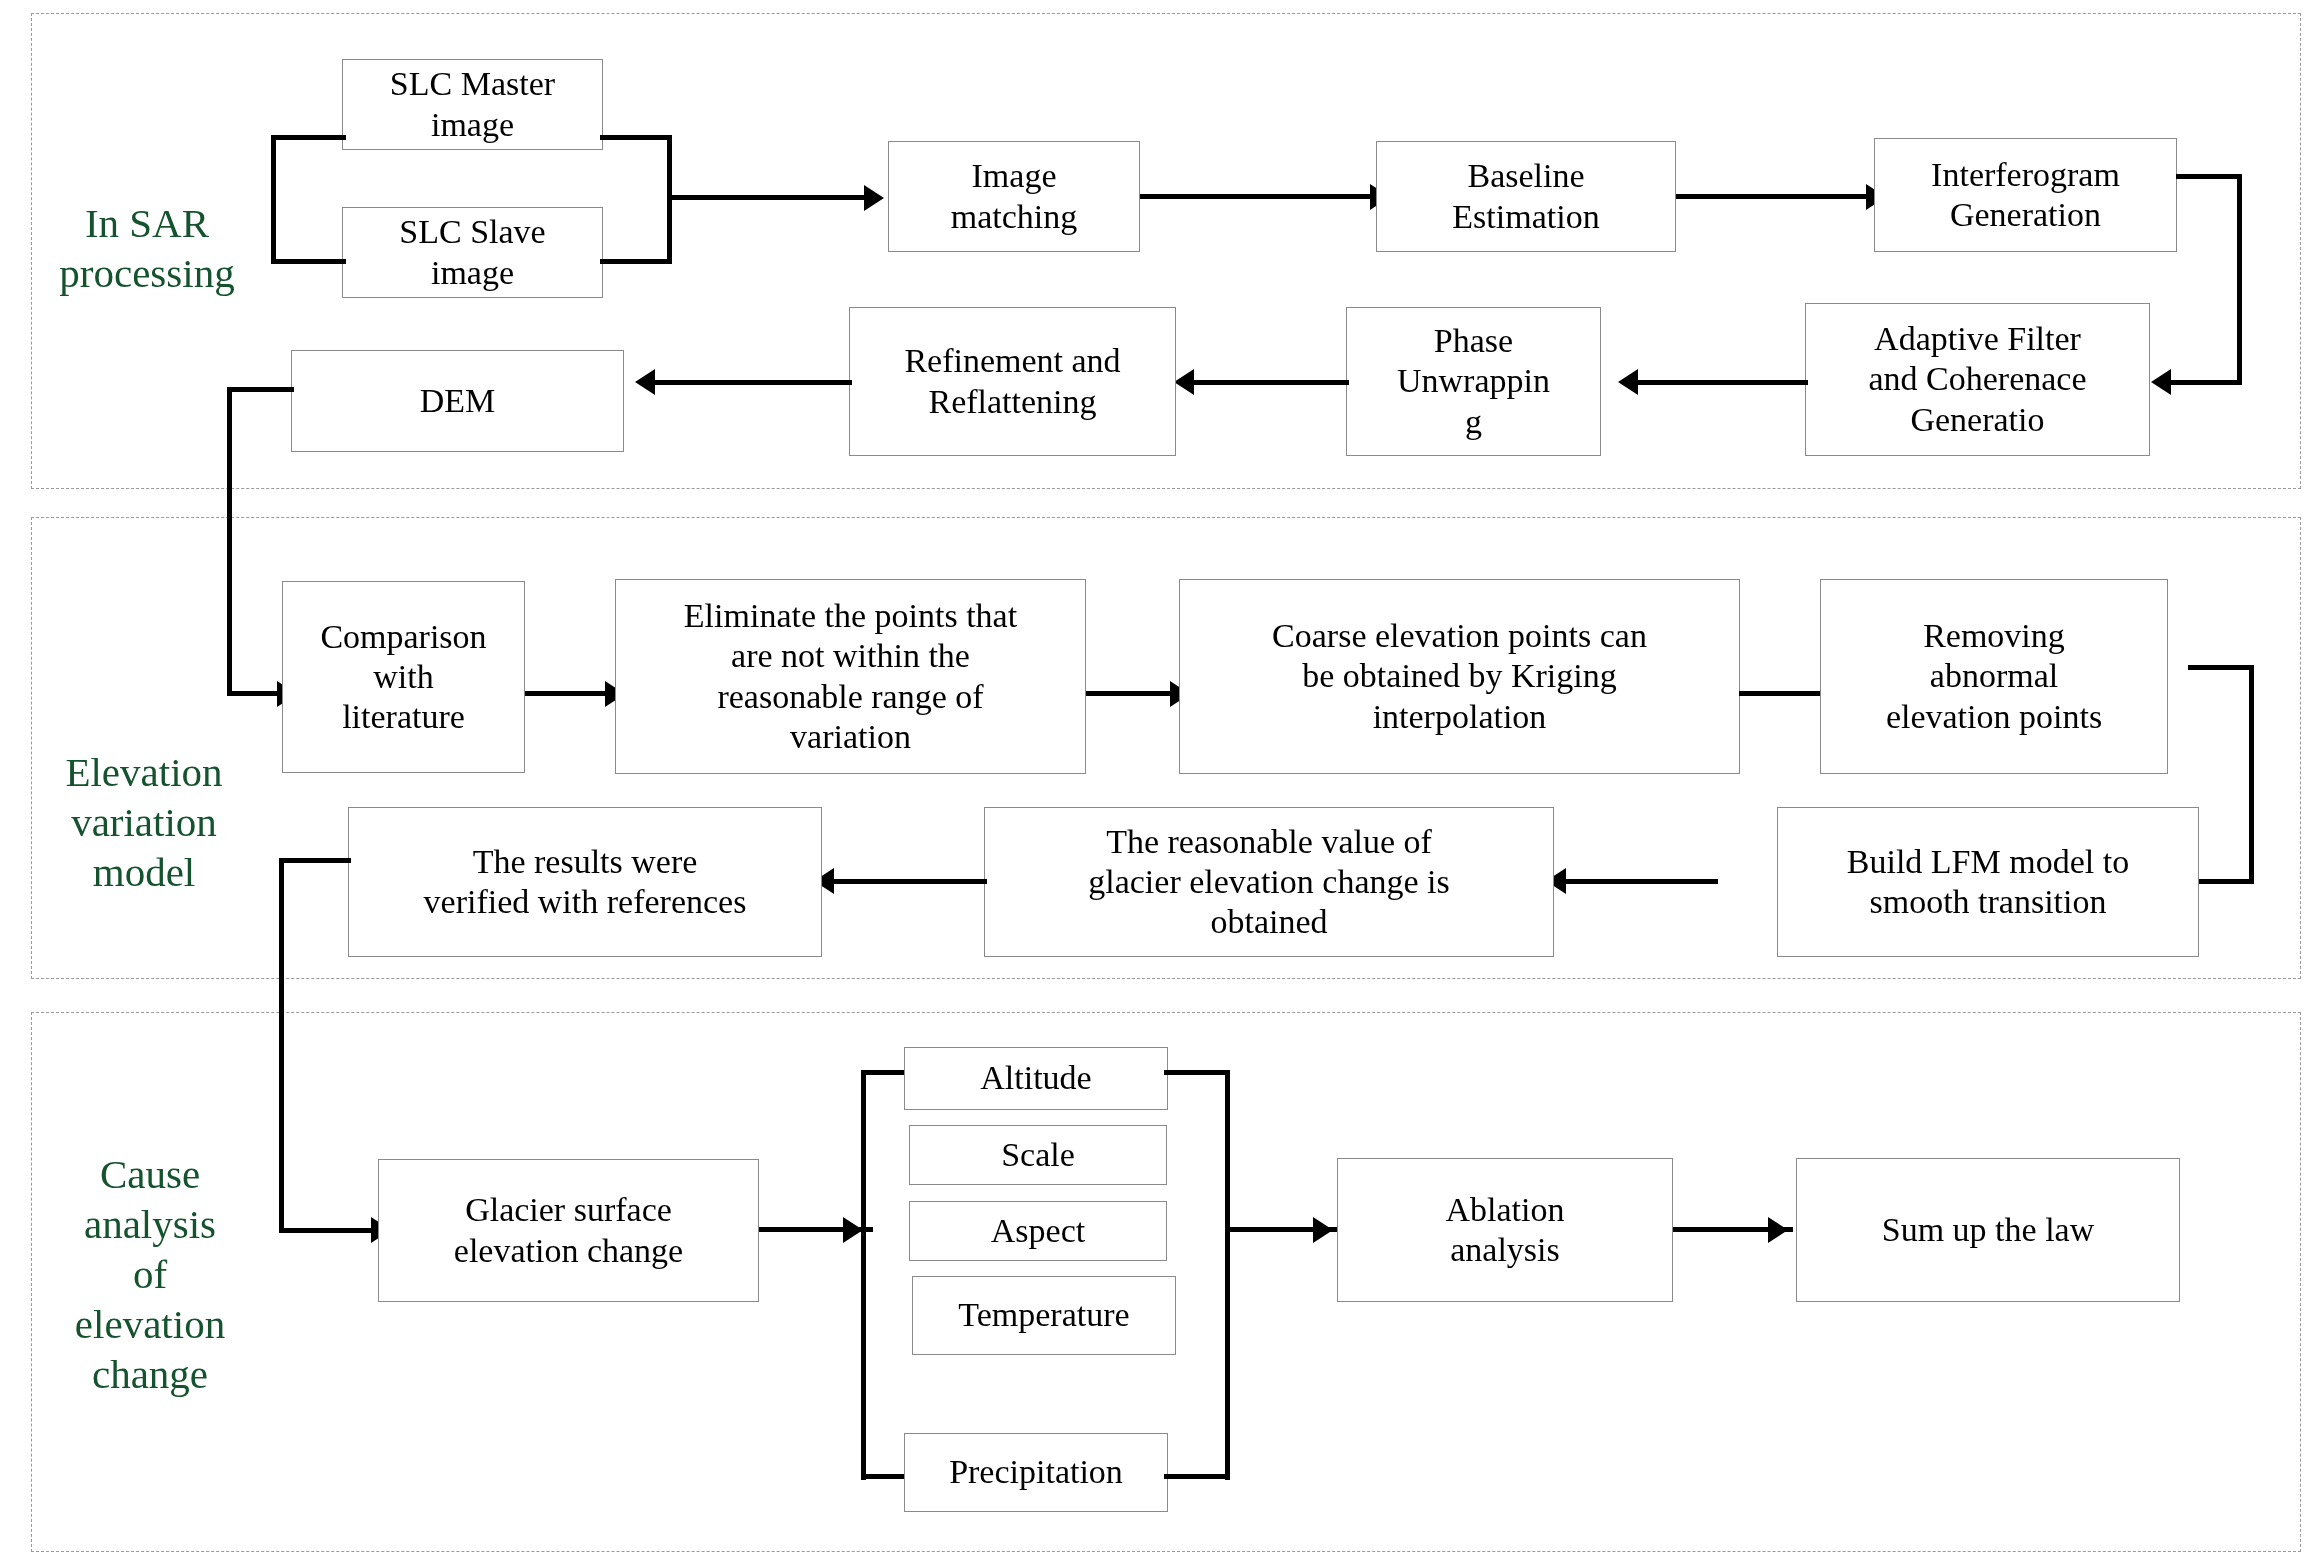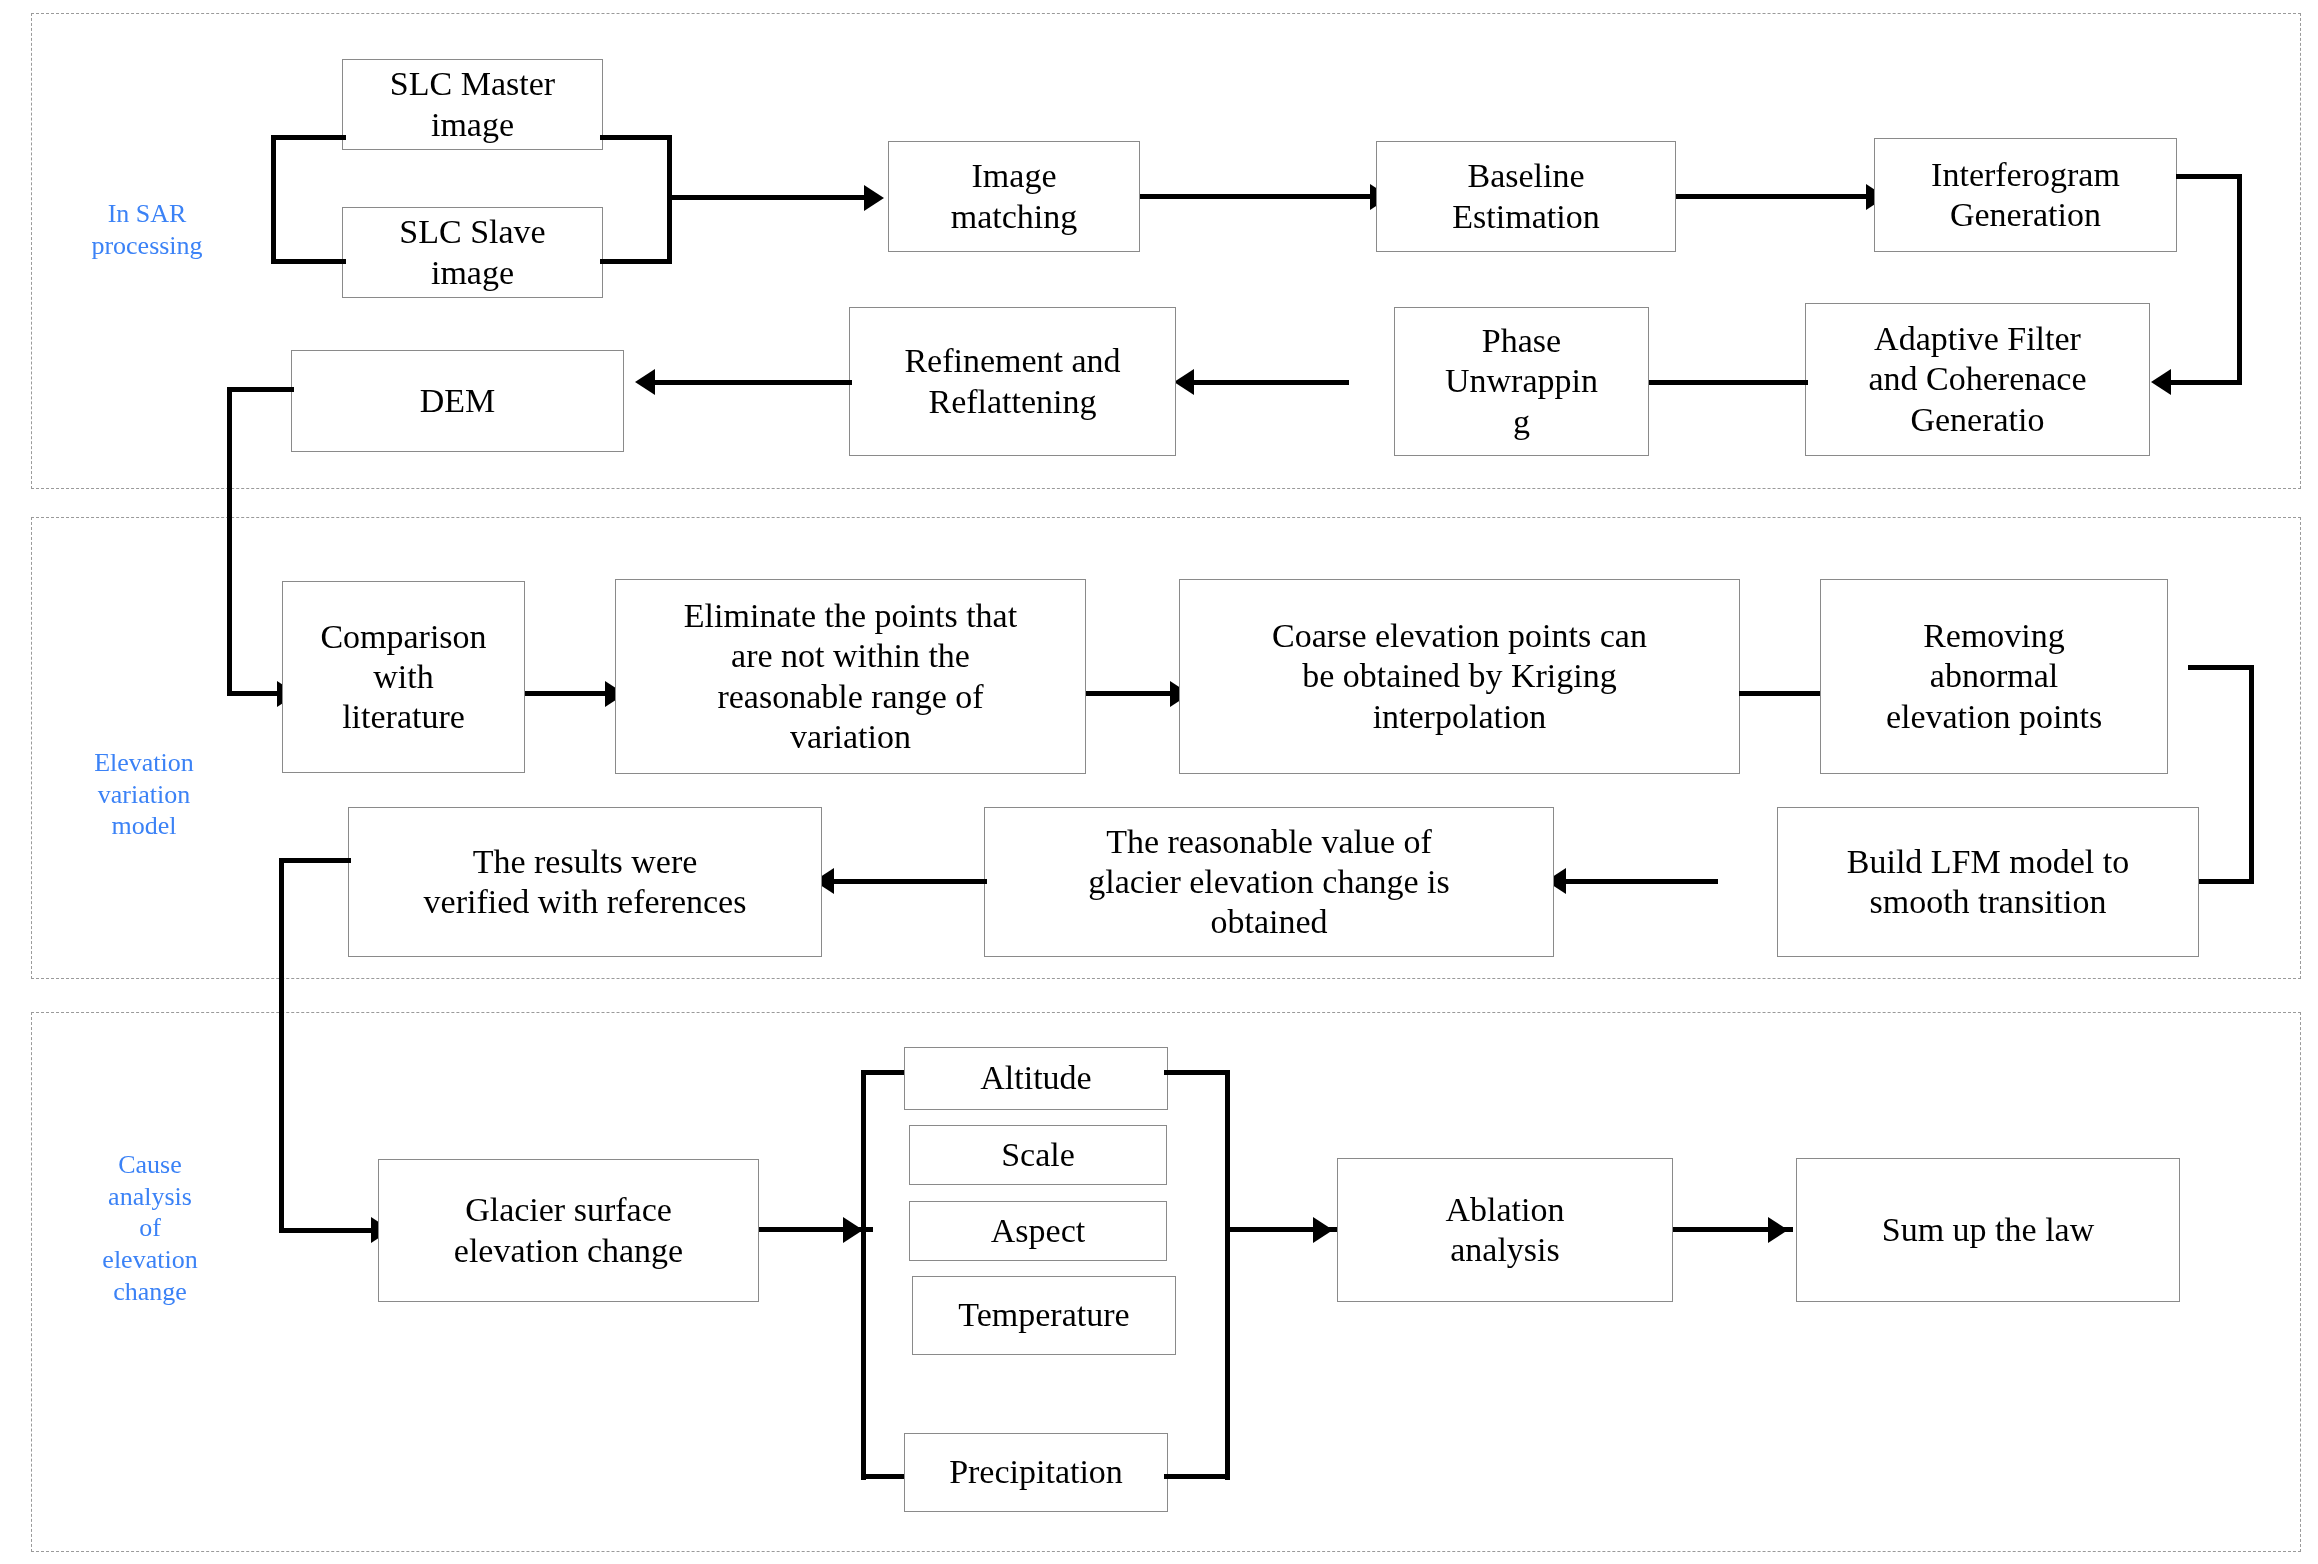--- a/index.html
+++ b/index.html
@@ -3,22 +3,22 @@
 <meta charset="utf-8">
 <style>
   html,body{margin:0;padding:0;background:#ffffff;}
   body{font-family:"Liberation Serif", serif;}
   #page{position:relative;width:2319px;height:1564px;background:#fff;overflow:hidden;}
 
   
   .section{position:absolute;border:1.8px dashed #9a9a9a;box-sizing:border-box;}
 
   
-  .sec-label{position:absolute;text-align:center;color:#3b82f6;line-height:1.22;
-             font-size:26px;white-space:pre-line;}
+  .sec-label{position:absolute;text-align:center;color:#14532d;line-height:1.22;
+             font-size:41px;white-space:pre-line;}
 
   
   .box{position:absolute;box-sizing:border-box;border:1.8px solid #6f6f6f;
        background:#fff;display:flex;align-items:center;justify-content:center;
        text-align:center;color:#000;line-height:1.18;padding:2.4px 4.8px;
        font-size:34px;}
   .box.thin{border-width:1.2px;border-color:#8a8a8a;}
 
   
   .ln{position:absolute;background:#000;}
@@ -85,21 +85,21 @@
   <div class="ln hl" style="left:2171px; top:380px; width:71px; height:5.4px;"></div>
   <div class="ar ar-l" style="left:2151px; top:369px;"></div>
 
   <div class="box thin" style="left: 1805px; top: 303px; width: 345px; height: 153px; white-space: pre-line;">Adaptive Filter
 and Coherenace
 Generatio</div>
 
   <div class="ln hl" style="left:1637px; top:380px; width:171px; height:5.4px;"></div>
   <div class="ar ar-l" style="left:1618px; top:369px;"></div>
 
-  <div class="box thin" style="left: 1346px; top: 307px; width: 255px; height: 149px; white-space: pre-line; margin-left: 48px;">Phase
+  <div class="box thin" style="left: 1346px; top: 307px; width: 255px; height: 149px; white-space: pre-line;">Phase
 Unwrappin
 g</div>
 
   <div class="ln hl" style="left:1193px; top:380px; width:156px; height:5.4px;"></div>
   <div class="ar ar-l" style="left:1174px; top:369px;"></div>
 
   <div class="box thin" style="left: 849px; top: 307px; width: 327px; height: 149px; white-space: pre-line;">Refinement and
 Reflattening</div>
 
   <div class="ln hl" style="left:654px; top:380px; width:198px; height:5.4px;"></div>

